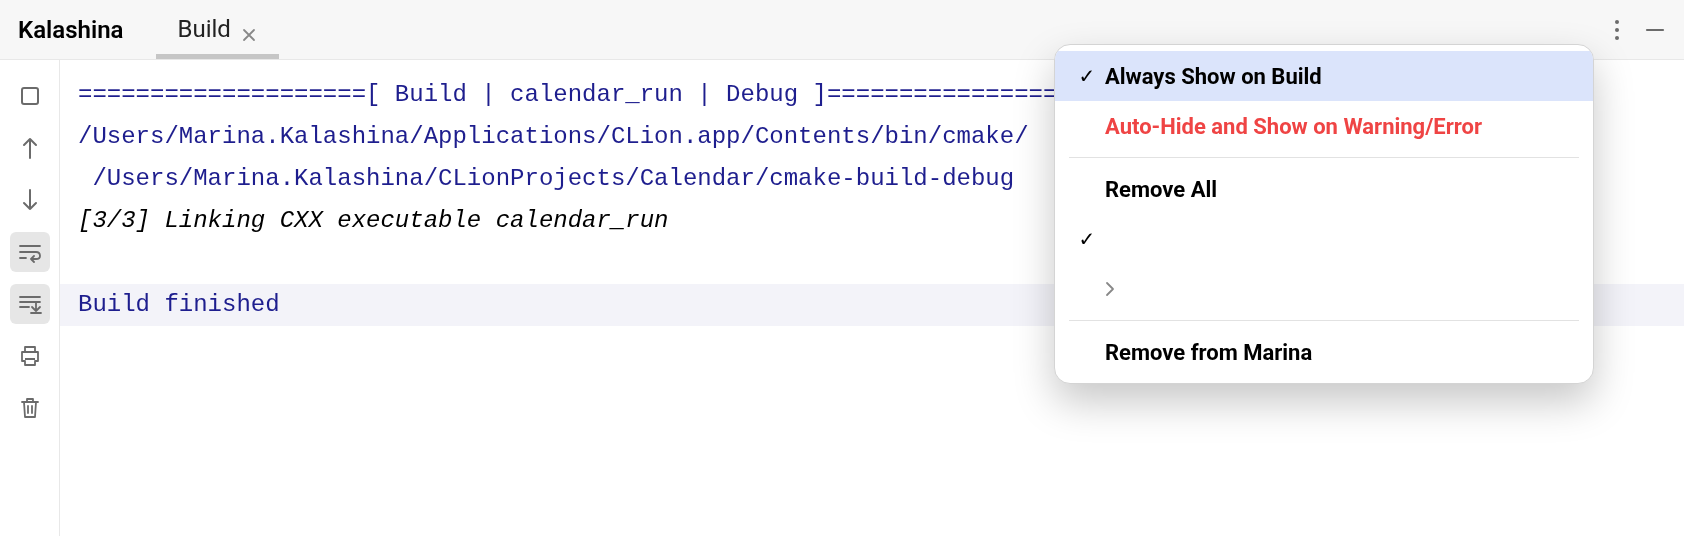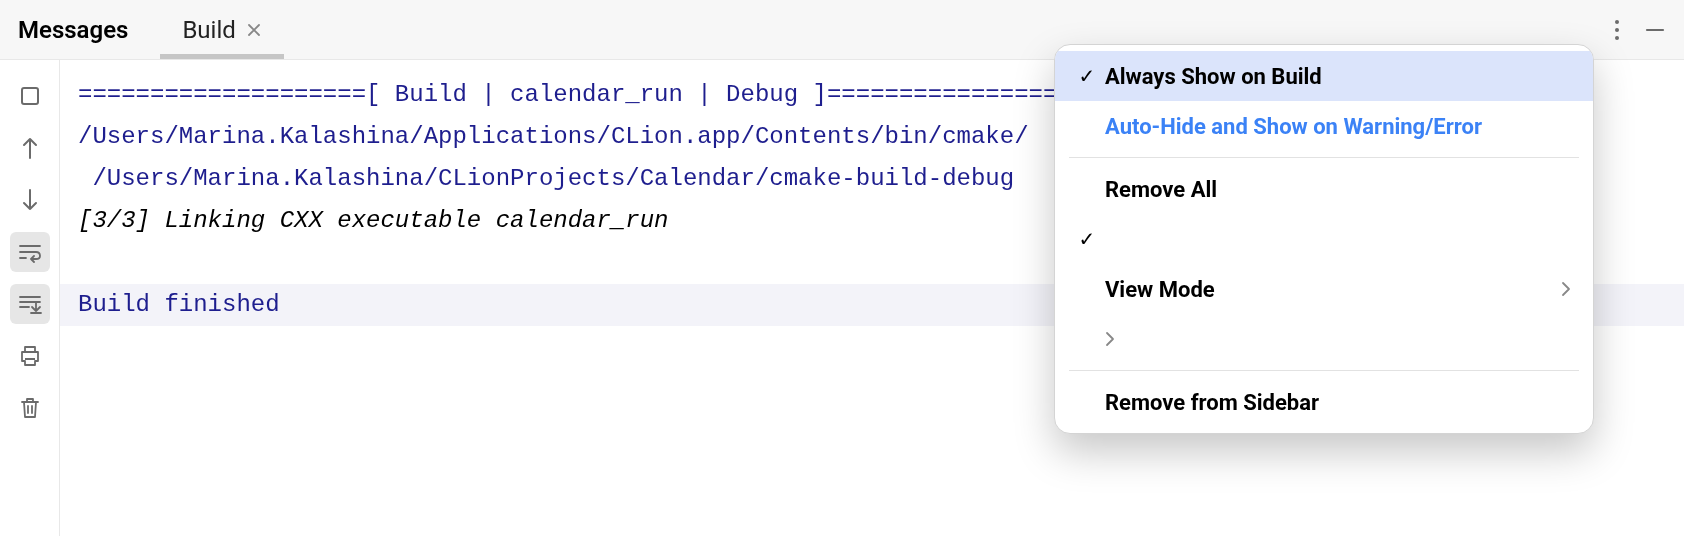--- a/index.html
+++ b/index.html
@@ -21,23 +21,23 @@
       background: #f7f7f7;
       padding-left: 18px;
     }
     .header-title {
       font-weight: 600;
       font-size: 24px;
       margin-right: 42px;
     }
     .tab {
       display: flex;
-      align-items: center;
+      align-items: flex-end;
       height: 100%;
-      padding: 6px 12px;
+      padding: 16px 12px;
       position: relative;
     }
     .tab-label {
       font-size: 24px;
       color: #222;
       margin-right: 10px;
     }
     .tab-close {
       color: #888;
       cursor: pointer;
@@ -134,34 +134,34 @@
       flex: 1;
       font-weight: bold;
     }
     .menu-item .arrow {
       color: #888;
     }
     .menu-item.selected {
       background: #dbe4fb;
     }
     .menu-item.disabled .label {
-      color: #3b82f6;
+      color: #ef4444;
     }
     .menu-sep {
       height: 1px;
       background: #e2e2e2;
       margin: 6px 14px;
     }
     svg { display: block; }
   </style>
 </head>
 <body>
 
 <div class="header">
-  <div class="header-title">Messages</div>
+  <div class="header-title">Kalashina</div>
   <div class="tab">
     <span class="tab-label">Build</span>
     <span class="tab-close">
       <svg width="16" height="16" viewBox="0 0 16 16">
           <path d="M3 3 L13 13 M13 3 L3 13" stroke="currentColor" stroke-width="1.8" stroke-linecap="round"></path>
         </svg>
     </span>
     <div class="tab-underline"></div>
   </div>
   <div class="header-right">
@@ -239,33 +239,24 @@
   <div class="menu-sep"></div>
   <div class="menu-item">
     <span class="check"></span>
     <span class="label">Remove All</span>
   </div>
   <div class="menu-item">
     <span class="check">✓</span>
   </div>
   <div class="menu-item">
     <span class="check"></span>
-    <span class="label">View Mode</span>
     <span class="arrow">
       <svg width="10" height="16" viewBox="0 0 10 16">
           <path d="M2 2 L8 8 L2 14" stroke="currentColor" stroke-width="1.8" fill="none" stroke-linecap="round" stroke-linejoin="round"></path>
         </svg>
     </span>
   </div>
-  <div class="menu-item">
-    <span class="check"></span>
-    <span class="arrow">
-      <svg width="10" height="16" viewBox="0 0 10 16">
-          <path d="M2 2 L8 8 L2 14" stroke="currentColor" stroke-width="1.8" fill="none" stroke-linecap="round" stroke-linejoin="round"></path>
-        </svg>
-    </span>
-  </div>
   <div class="menu-sep"></div>
   <div class="menu-item">
     <span class="check"></span>
-    <span class="label">Remove from Sidebar</span>
+    <span class="label">Remove from Marina</span>
   </div>
 </div>
 
 </body></html>

